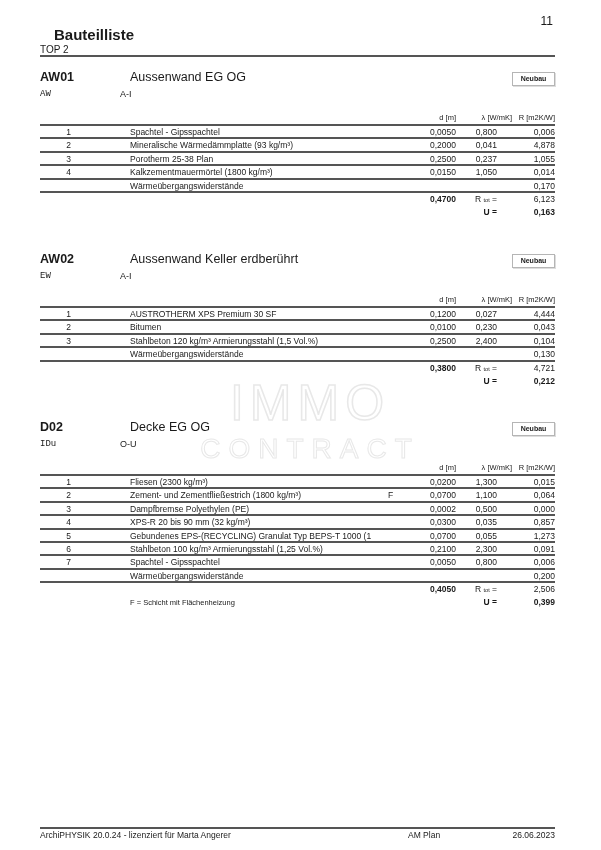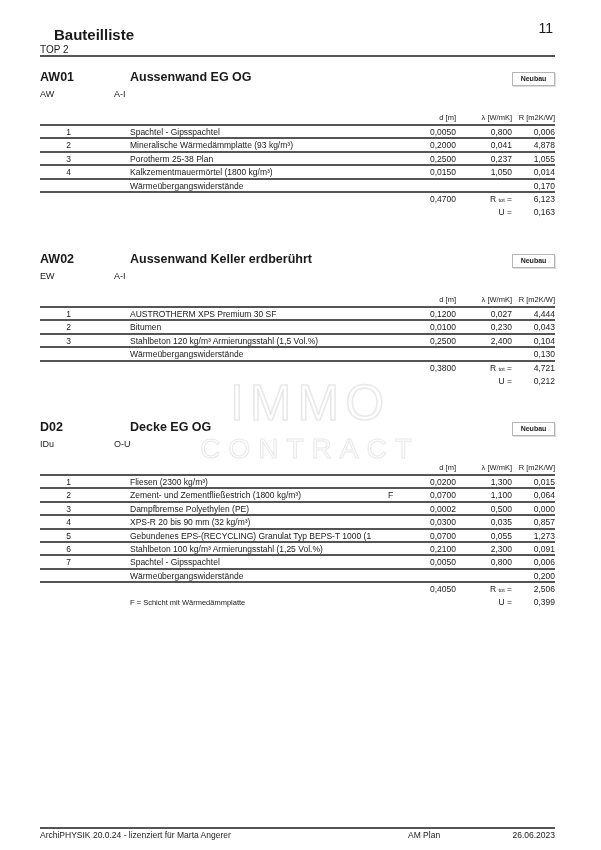--- a/index.html
+++ b/index.html
@@ -1,47 +1,47 @@
 <!DOCTYPE html>
 <html><head>
 <meta charset="utf-8">
 <style>
   html, body { margin: 0; padding: 0; background: #ffffff; }
   body { width: 601px; height: 850px; position: relative; overflow: hidden;
          font-family: "Liberation Sans", sans-serif; color: #1a1a1a; }
   .abs { position: absolute; }
-  .page-number { top: 20px; right: 48px; font-size: 14px; }
+  .page-number { top: 14px; right: 48px; font-size: 12px; }
   .doc-title { left: 54px; top: 26px; font-size: 15px; font-weight: bold; }
   .doc-sub { left: 40px; top: 44px; font-size: 10px; }
   .top-rule { left: 40px; top: 55px; width: 515px; height: 0; border-top: 2px solid #555; }
 
   .block { position: absolute; left: 40px; width: 515px; }
   .b-code { position: absolute; left: 0; top: 0; font-size: 12.5px; font-weight: bold; }
-  .b-name { position: absolute; left: 90px; top: 0; font-size: 12.5px; font-weight: bold; }
-  .b-type { position: absolute; left: 0; top: 19px; font-size: 9px; }
-  .b-dir  { position: absolute; left: 74px; top: 19px; font-size: 9px; }
+  .b-name { position: absolute; left: 90px; top: 0; font-size: 12.5px; font-weight: normal; }
+  .b-type { position: absolute; left: 0; top: 19px; font-size: 9px; font-family: Liberation Mono, monospace; }
+  .b-dir  { position: absolute; left: 80px; top: 19px; font-size: 9px; }
   .badge { position: absolute; right: 0; top: 2px; width: 41px; height: 12px;
            border: 1px solid #b5b5b5; box-shadow: 1px 1px 0 #ddd;
            font-size: 7px; font-weight: bold; text-align: center; line-height: 12px; }
   .col-head { position: absolute; top: 43px; font-size: 7.5px; text-align: right; }
   .ch-d { right: 99px; } .ch-l { right: 43px; } .ch-r { right: 0; padding-left: 8px; }
 
   .tbl { position: absolute; left: 0; top: 54px; width: 515px; border-top: 2px solid #555; }
   .row { position: relative; height: 11.4px; border-bottom: 2px solid #555; font-size: 8.5px; line-height: 12px; }
   .row span { position: absolute; top: 0; white-space: nowrap; }
   .c-no { left: 0; width: 57px; text-align: center; }
   .c-desc { left: 90px; }
   .c-flag { left: 348px; }
   .c-d { right: 99px; text-align: right; }
-  .c-l { right: 43px; text-align: left; }
+  .c-l { right: 58px; text-align: left; }
   .c-r { right: 0; text-align: center; }
 
   .sum { position: relative; height: 13px; font-size: 8.5px; line-height: 13px; }
   .sum span { position: absolute; top: 0; white-space: nowrap; }
-  .bold { font-weight: normal; padding-left: 28px; }
+  .bold { font-weight: bold; padding-left: 28px; }
   .rtot-sub { font-size: 5.5px; }
   .note { left: 90px; font-size: 7.5px; }
 
   .watermark { position: absolute; left: 195px; top: 378px; width: 230px; height: 85px; pointer-events: none; }
   .footer-rule { left: 40px; top: 827px; width: 515px; border-top: 2px solid #555; }
   .footer { top: 830px; font-size: 8.5px; }
   .f-left { left: 40px; } .f-mid { left: 408px; } .f-right { right: 46px; margin-left: 45px; }
 </style>
 </head>
 <body>
@@ -246,21 +246,21 @@
           <span class="c-d"></span>
           <span class="c-l"></span>
           <span class="c-r">0,200</span>
         </div>
         <div class="sum">
           <span class="c-d bold">0,4050</span>
           <span class="c-l"><span style="position:static">R</span> <span style="position:static" class="rtot-sub">tot</span><span style="position:static"> =</span></span>
           <span class="c-r">2,506</span>
         </div>
         <div class="sum">
-          <span class="note">F = Schicht mit Wärmedämmplatte</span>
+          <span class="note">F = Schicht mit Flächenheizung</span>
           <span class="c-l bold">U =</span>
           <span class="c-r bold">0,399</span>
         </div>
       </div>
     </div>
   </div>
 
 <div class="abs footer-rule"></div>
 <div class="abs footer f-left">ArchiPHYSIK 20.0.24 - lizenziert für Marta Angerer</div>
 <div class="abs footer f-mid">AM Plan</div>

